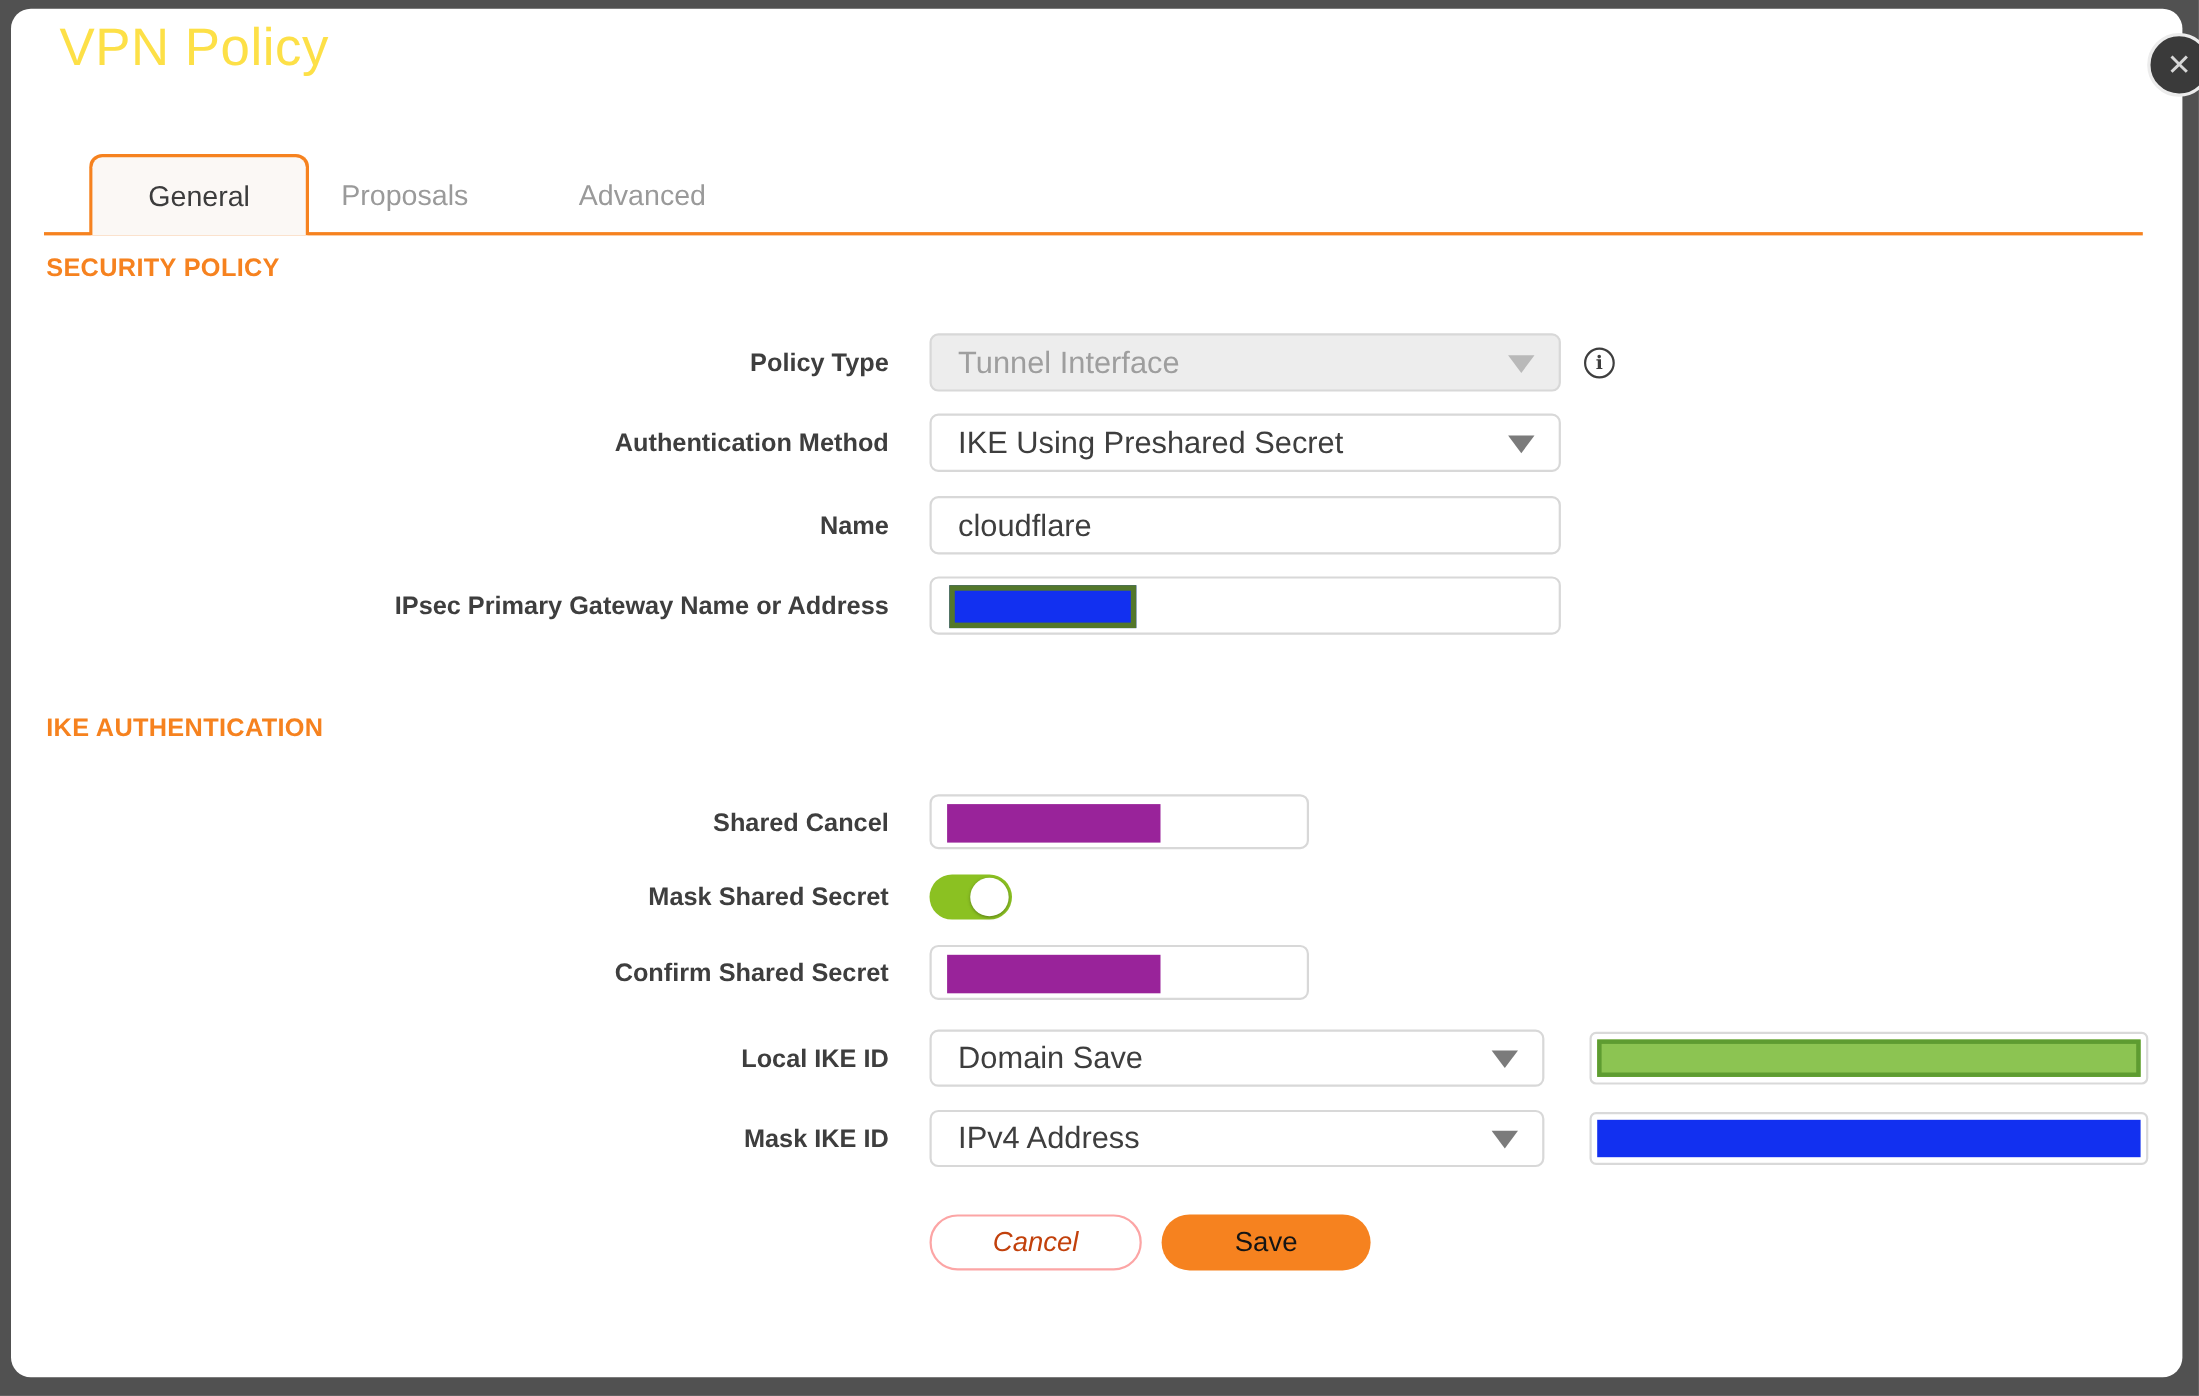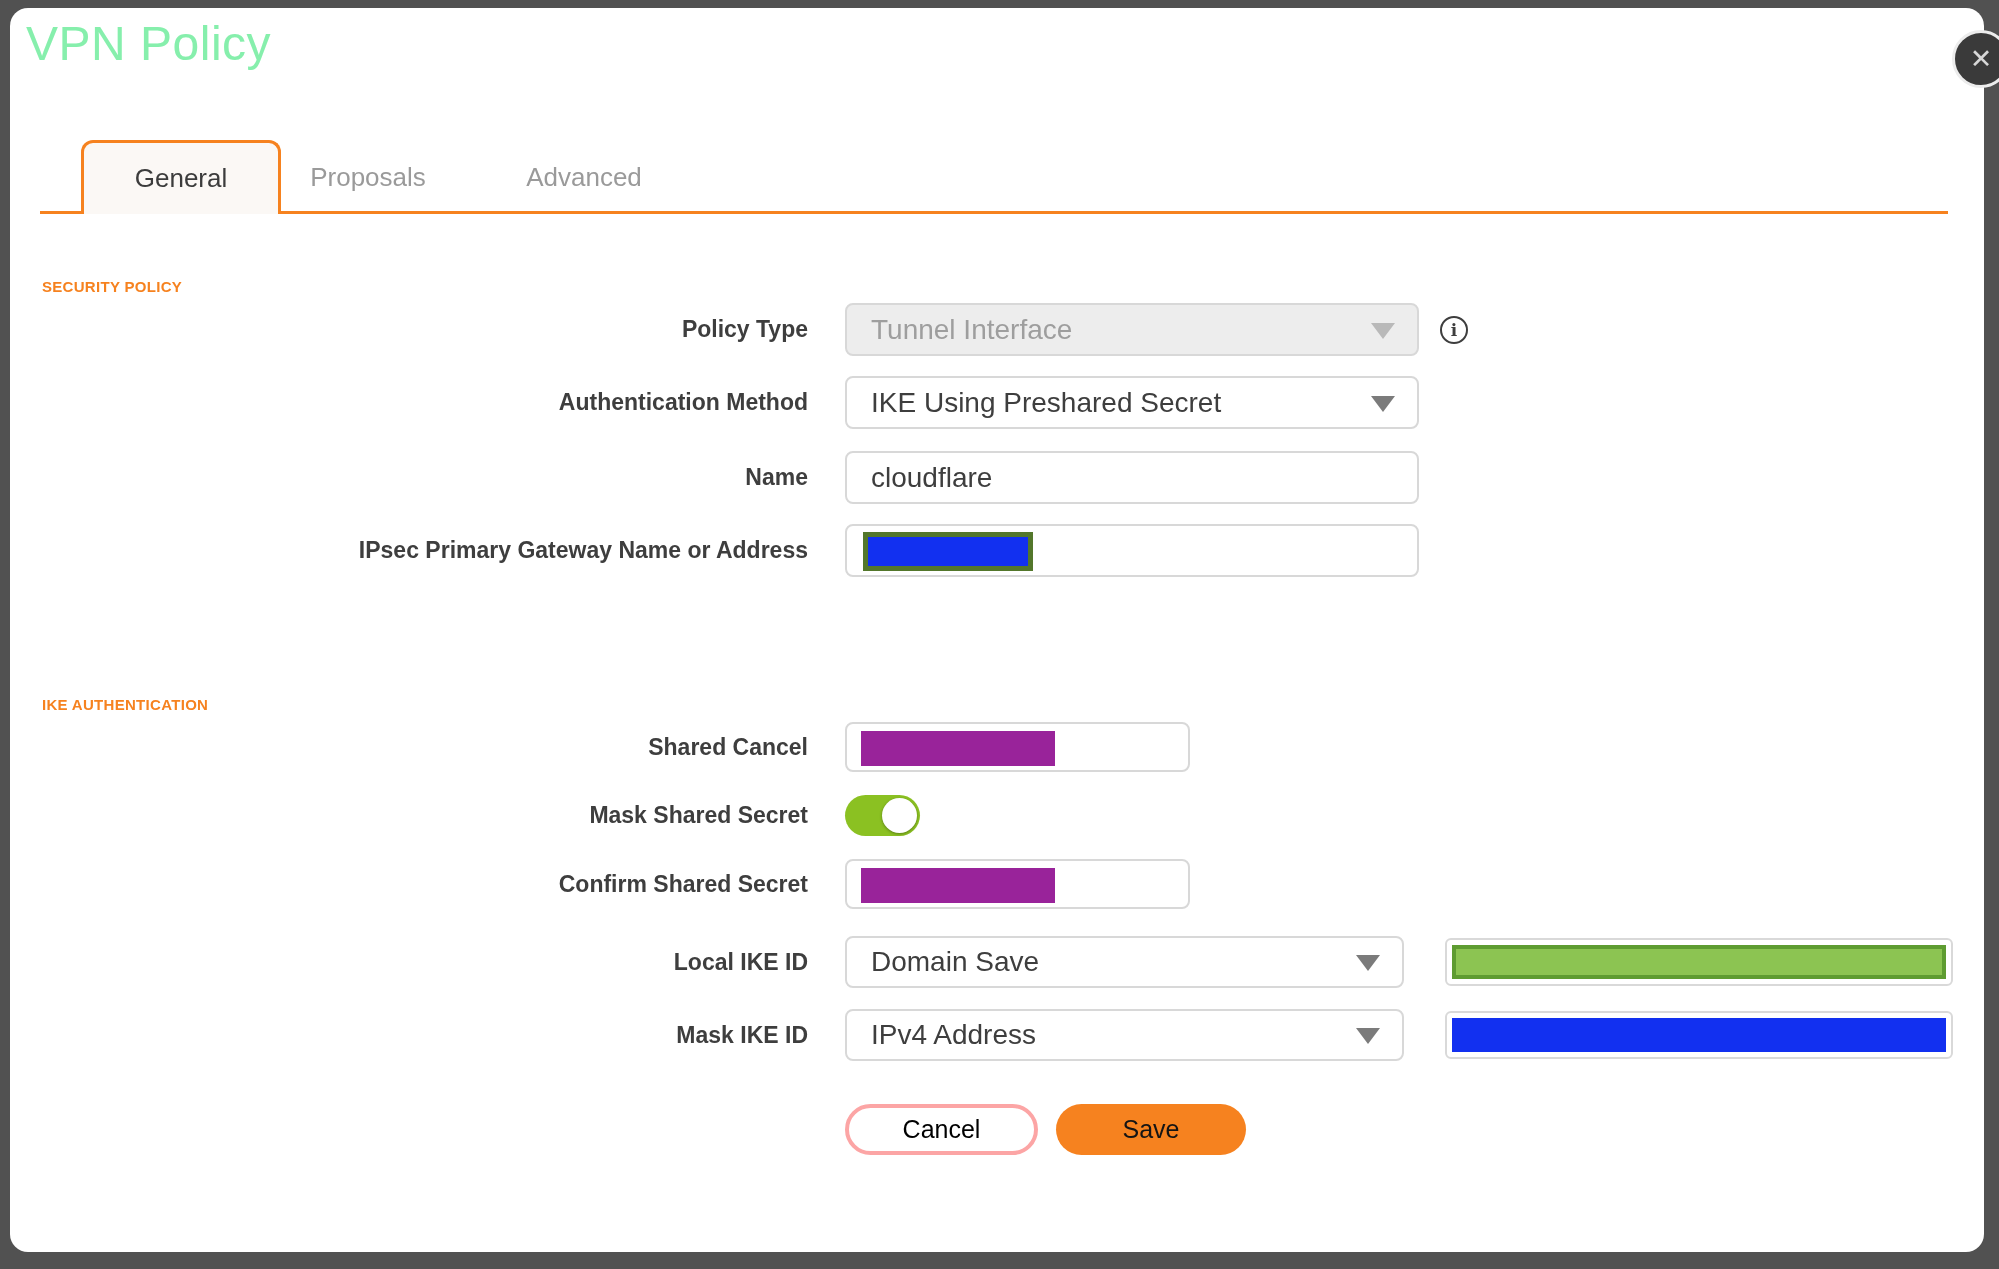--- a/index.html
+++ b/index.html
@@ -17,22 +17,22 @@
   .close-btn {
     position: absolute; left: 1952px; top: 30px;
     width: 58px; height: 58px; border-radius: 50%;
     background: var(--close-bg, #3a3a3a);
     border: 3px solid #ececec;
     display: flex; align-items: center; justify-content: center;
     z-index: 10; cursor: pointer;
   }
   .close-btn .x { color: #d7d7d7; font-size: 27px; line-height: 1; }
   .page-title {
-    position: absolute; left: 26px; top: 16px;
-    font-size: 48px; font-weight: 500; color: #86efac; letter-spacing: 0.5px;
+    position: absolute; left: 54px; top: 16px;
+    font-size: 48px; font-weight: 500; color: #fde047; letter-spacing: 0.5px;
   }
   
   .tab-underline {
     position: absolute; left: 40px; top: 211px;
     width: 1908px; height: 3px; background: var(--accent-orange, #F6821F);
   }
   .tab {
     position: absolute; top: 140px; height: 74px;
     display: flex; align-items: center; justify-content: center;
     font-size: 26px; cursor: pointer;
@@ -41,23 +41,22 @@
     left: 81px; width: 200px; color: #3c3c3c;
     background: #fbf8f5;
     border: 3px solid var(--accent-orange, #F6821F); border-bottom: none;
     border-radius: 12px 12px 0 0; z-index: 2;
   }
   .tab.inactive { color: #9a9a9a; width: 170px; }
   .tab.t2 { left: 283px; }
   .tab.t3 { left: 499px; }
   .section-heading {
     position: absolute; left: 42px;
-    font-size: 15px; font-weight: 700; color: var(--accent-orange, #F6821F);
+    font-size: 23px; font-weight: 700; color: var(--accent-orange, #F6821F);
     letter-spacing: 0.3px;
-    margin-top: 48px;
   }
   
   .flabel {
     position: absolute; left: 42px; width: 766px; text-align: right;
     font-size: 23px; font-weight: 700; color: #3e3e3e;
   }
   .fbox {
     position: absolute; left: 845px; width: 574px; height: 53px;
     border: 2px solid #d8d8d8; border-radius: 8px; background: #fff;
     display: flex; align-items: center; padding: 0 24px;
@@ -101,21 +100,21 @@
     border-radius: 50%; background: #ffffff;
     box-shadow: 0 1px 3px rgba(0,0,0,0.35);
   }
   .btn {
     position: absolute; top: 1104px; height: 51px; border-radius: 26px;
     display: flex; align-items: center; justify-content: center;
     font-size: 25px; cursor: pointer;
   }
   .btn.cancel {
     left: 845px; width: 193px; background: #fff;
-    border: 4px solid #fca5a5; color: #000000;
+    border: 2px solid #fca5a5; color: #c2410c; font-style: italic;
   }
   .btn.save {
     left: 1056px; width: 190px;
     background: var(--accent-orange, #F6821F); color: #141414; font-weight: 500;
   }
 </style>
 </head>
 <body>
 
 <div class="dialog"></div>

